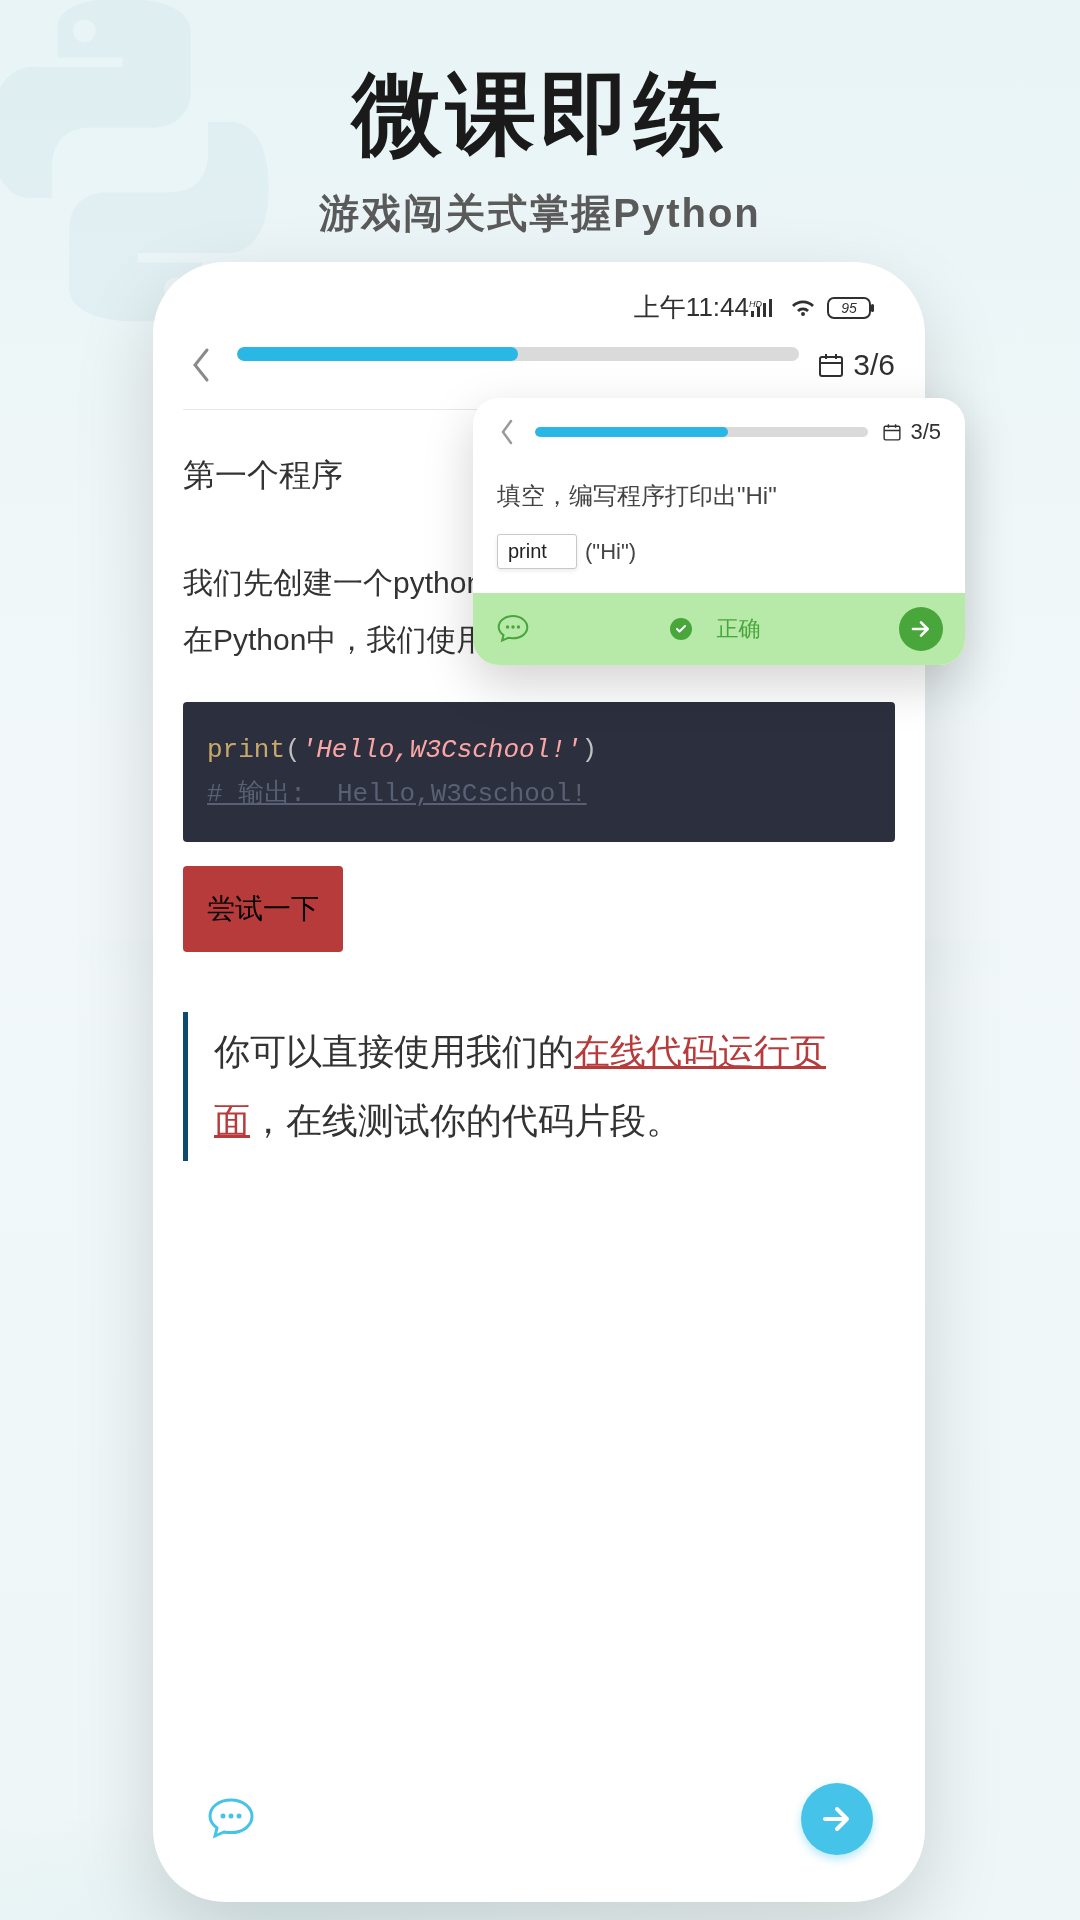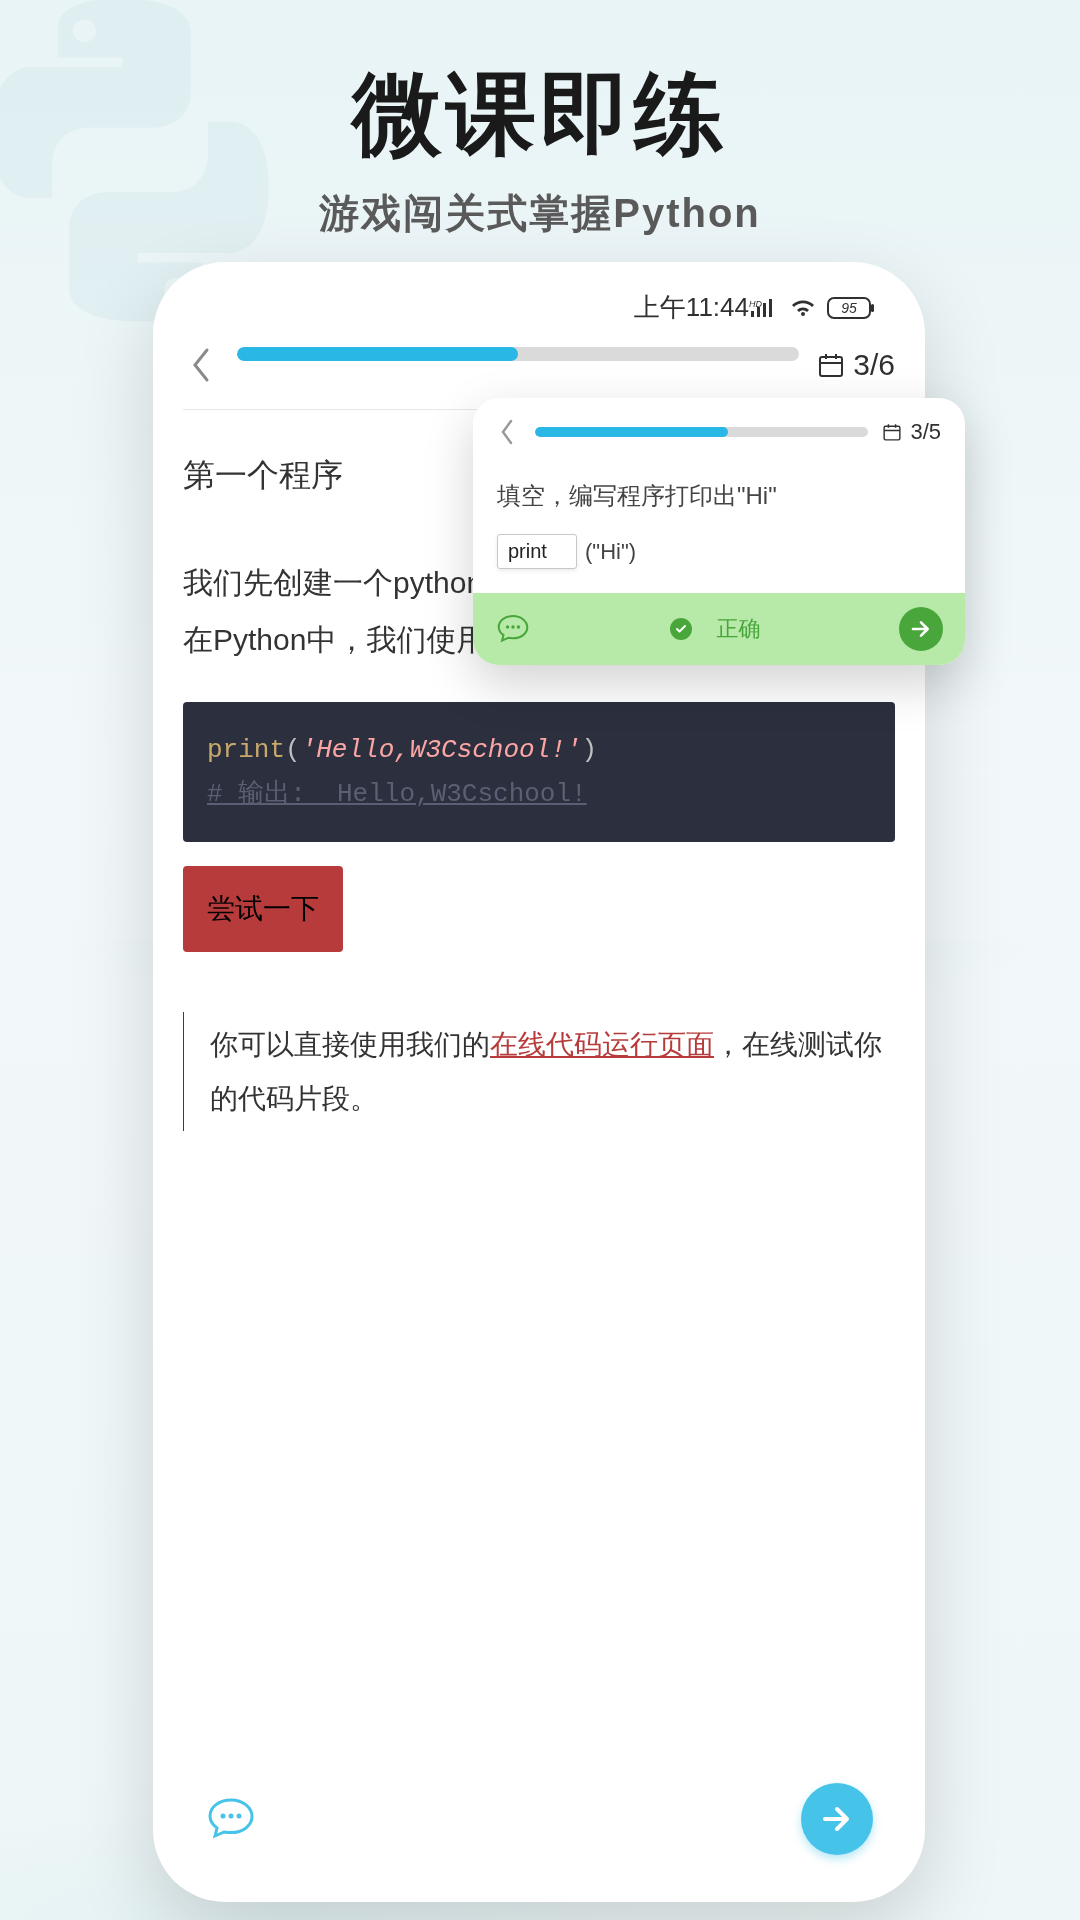--- a/index.html
+++ b/index.html
@@ -159,23 +159,23 @@
   margin-top: 24px;
   background: #b83b3b;
   color: #000000;
   font-size: 28px;
   padding: 24px 24px;
   border-radius: 4px;
 }
 
 .quote {
   margin-top: 60px;
-  border-left: 1px solid #0c4a6e;
+  border-left: 5px solid #0c4a6e;
   padding: 6px 0 6px 26px;
-  font-size: 28px;
+  font-size: 36px;
   color: #333;
   line-height: 1.9;
 }
 .linkred {
   color: #b83b3b;
   text-decoration: underline;
 }
 
 
 .bottombar {

